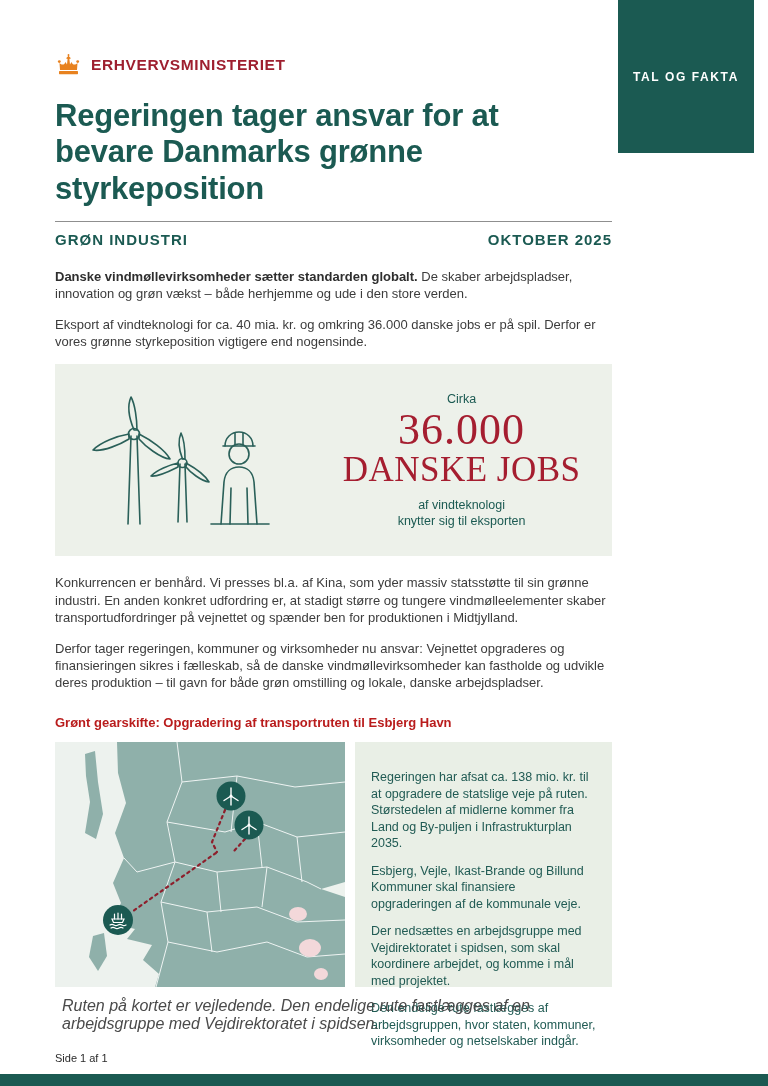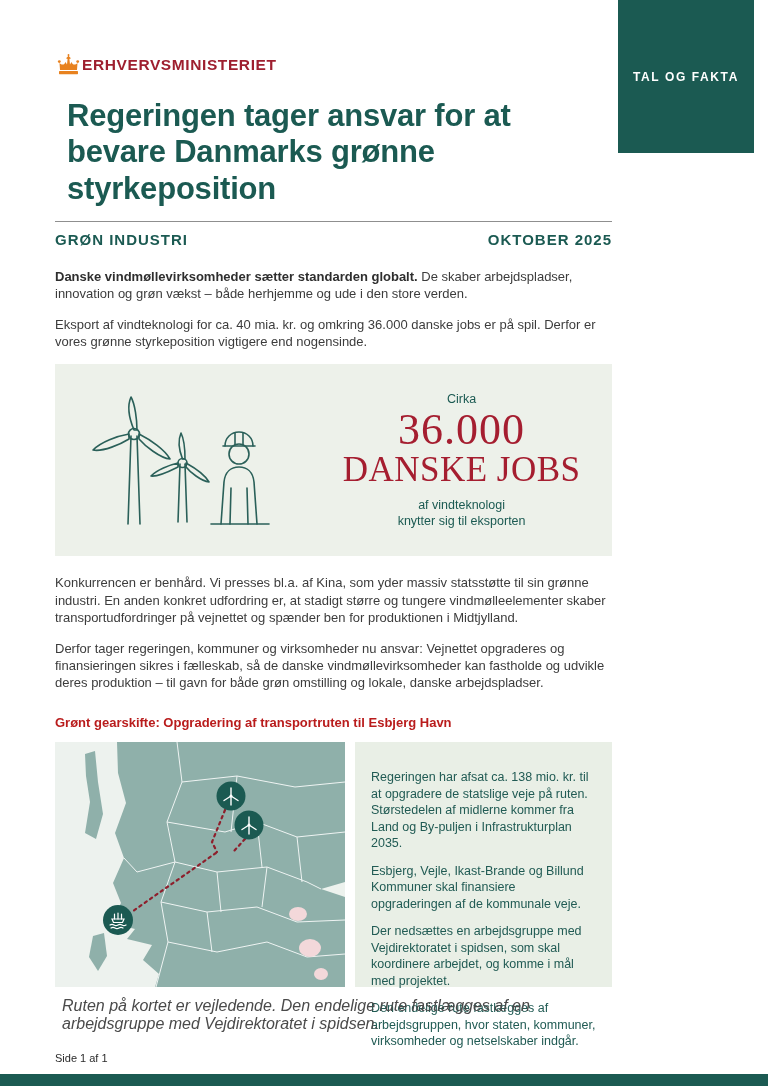--- a/index.html
+++ b/index.html
@@ -10,30 +10,30 @@
   
   .corner-tag{
     position:absolute;top:0;left:618px;width:136px;height:153px;
     background:#1b5a52;display:flex;align-items:center;justify-content:center;
   }
   .corner-tag span{
     color:#ffffff;font-size:12px;font-weight:bold;letter-spacing:1.6px;
   }
   
   .logo-row{
-    position:absolute;top:54px;left:55px;display:flex;align-items:center;
+    position:absolute;top:54px;left:55px;display:flex;align-items:center;gap:9px;
   }
   .logo-row .ministry{
     color:#9e1f2f;font-size:15.5px;font-weight:bold;letter-spacing:0.6px;
   }
   
   .content{position:absolute;left:55px;top:98px;width:557px;}
   .title{
     color:#1b5a52;font-size:31px;font-weight:bold;line-height:1.17;
-    letter-spacing:-0.2px;max-width:445px;margin:0 0 14px 12px;
+    letter-spacing:-0.2px;max-width:445px;margin:0 0 14px 0;
   }
   .rule{border:none;border-top:1px solid #8f8f8f;margin:0 0 9px 0;}
   .meta-row{display:flex;justify-content:space-between;margin-bottom:20px;}
   .meta-row span{
     color:#1b5a52;font-size:15px;font-weight:bold;letter-spacing:1px;
   }
   .body-p{
     color:#3c3c3c;font-size:13px;line-height:1.32;margin:0 0 14px 0;
   }
   .body-p b{color:#2e2e2e;}

